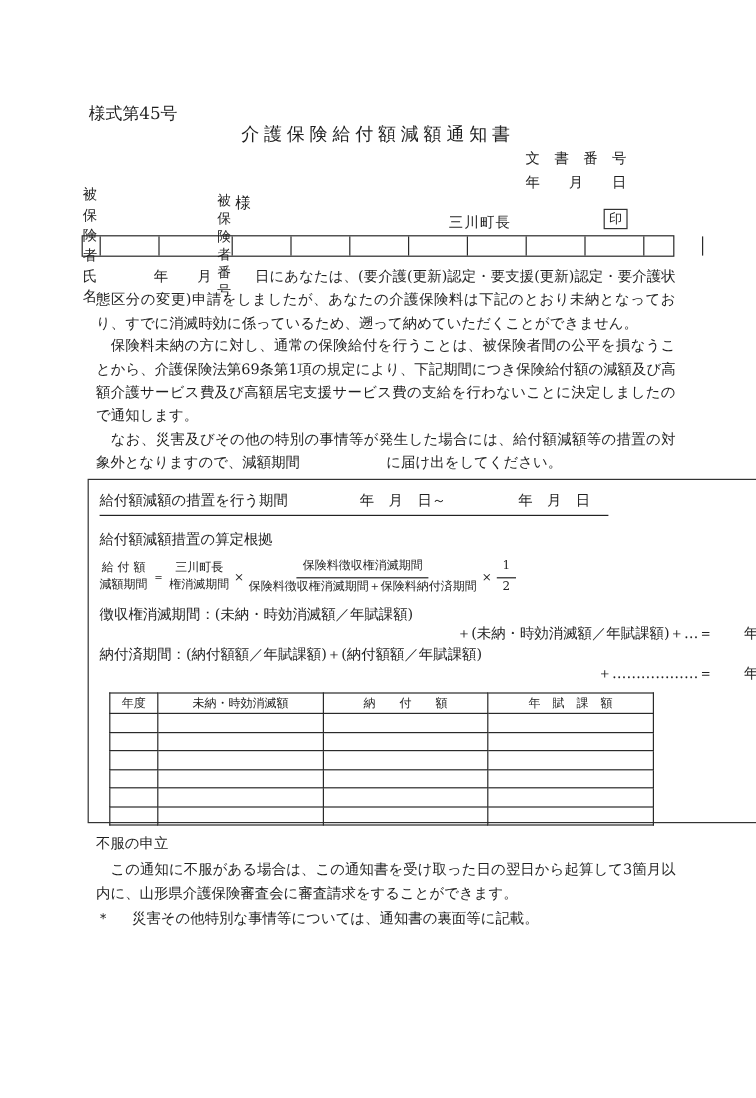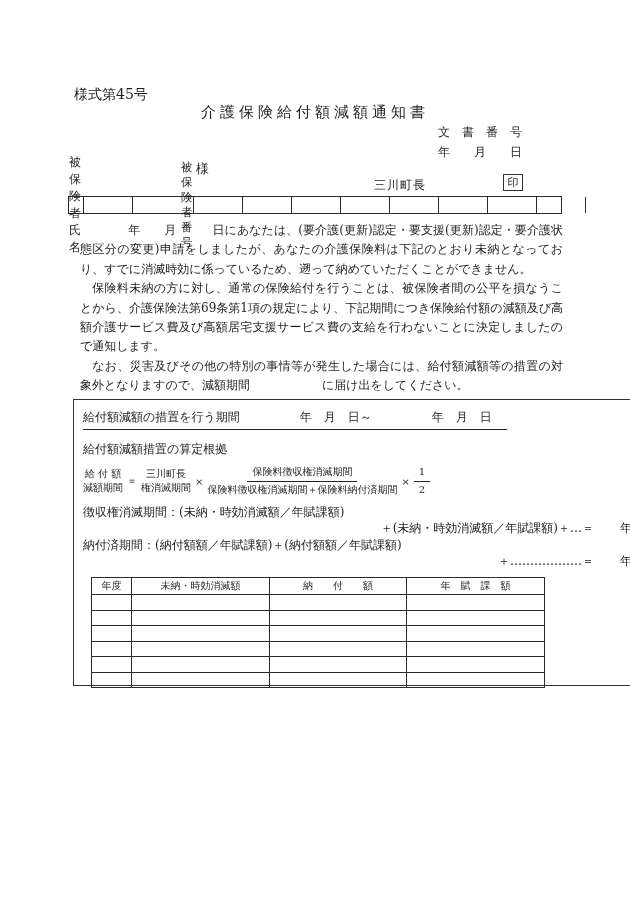--- a/index.html
+++ b/index.html
@@ -202,14 +202,22 @@
             <td></td>
             <td></td>
             <td></td>
             <td></td>
           </tr>
       </tbody>
     </table>
 
   </div>
 
+  <div class="abs footer">
+    <div class="appeal-title">不服の申立</div>
+    <div class="appeal-body">　この通知に不服がある場合は、この通知書を受け取った日の翌日から起算して3箇月以内に、山形県介護保険審査会に審査請求をすることができます。</div>
+    <div class="note-line">
+      <span class="marker">＊</span>
+      <span>災害その他特別な事情等については、通知書の裏面等に記載。</span>
+    </div>
+  </div>
 
 </div>
 
 </body></html>

